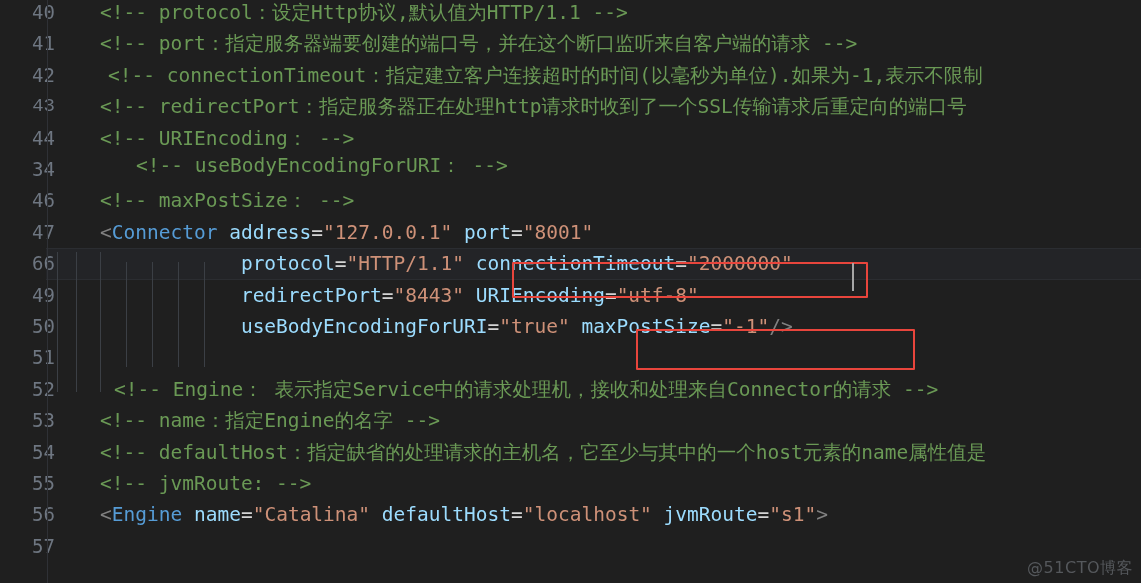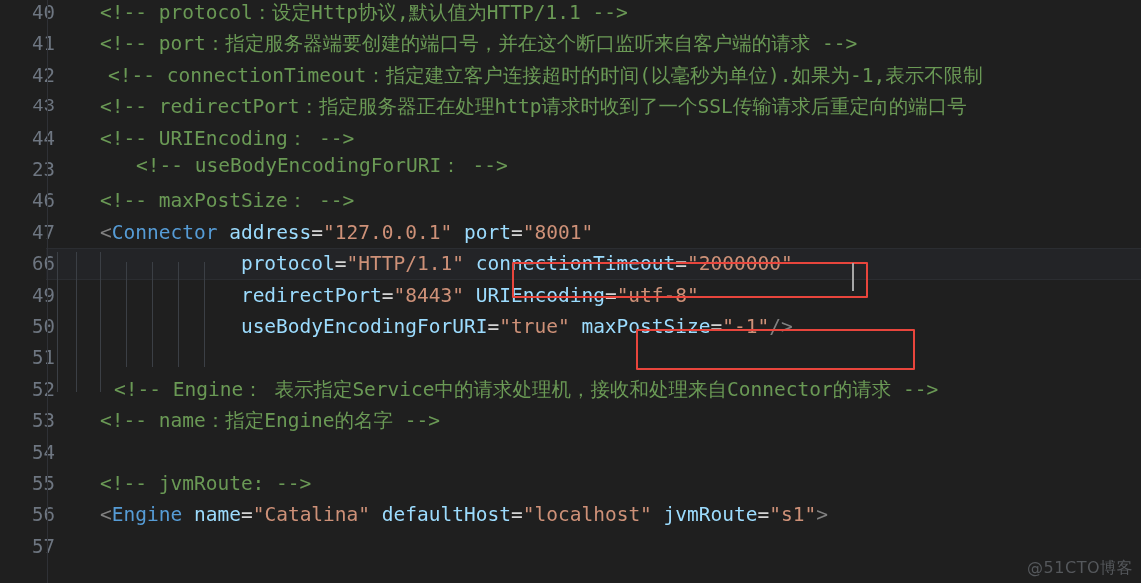--- a/index.html
+++ b/index.html
@@ -177,21 +177,21 @@
       <div class="indent-guide" style="left: 178px; top: 262px; height: 105px;"></div>
       <div class="indent-guide" style="left: 204px; top: 262px; height: 105px;"></div>
     </div>
 
   <div id="gutter">
       <div class="gutter-line" style="top: -3px;"><span class="gutter-inner">40</span></div>
       <div class="gutter-line" style="top: 28.4px;"><span class="gutter-inner">41</span></div>
       <div class="gutter-line" style="top: 59.8px;"><span class="gutter-inner">42</span></div>
       <div class="gutter-line" style="top: 91.2px; font-family: Liberation Mono, monospace;"><span class="gutter-inner">43</span></div>
       <div class="gutter-line" style="top: 122.6px;"><span class="gutter-inner">44</span></div>
-      <div class="gutter-line" style="top: 154px;"><span class="gutter-inner">23</span></div>
+      <div class="gutter-line" style="top: 154px;"><span class="gutter-inner">34</span></div>
       <div class="gutter-line" style="top: 185.4px;"><span class="gutter-inner">46</span></div>
       <div class="gutter-line" style="top: 216.8px;"><span class="gutter-inner">47</span></div>
       <div class="gutter-line" style="top: 248.2px;"><span class="gutter-inner">66</span></div>
       <div class="gutter-line" style="top: 279.6px;"><span class="gutter-inner">49</span></div>
       <div class="gutter-line" style="top: 311px;"><span class="gutter-inner">50</span></div>
       <div class="gutter-line" style="top: 342.4px;"><span class="gutter-inner">51</span></div>
       <div class="gutter-line" style="top: 373.8px;"><span class="gutter-inner">52</span></div>
       <div class="gutter-line" style="top: 405.2px; padding-left: 20px;"><span class="gutter-inner">53</span></div>
       <div class="gutter-line" style="top: 436.6px;"><span class="gutter-inner">54</span></div>
       <div class="gutter-line" style="top: 468px;"><span class="gutter-inner">55</span></div>
@@ -208,20 +208,21 @@
       <div class="code-line" style="top: 122.6px;"><span class="code-text"><span class="tok-comment">&lt;!-- URIEncoding： --&gt;</span></span></div>
       <div class="code-line" style="top: 150px; padding-left: 36px;"><span class="code-text"><span class="tok-comment">&lt;!-- useBodyEncodingForURI： --&gt;</span></span></div>
       <div class="code-line" style="top: 185.4px;"><span class="code-text"><span class="tok-comment">&lt;!-- maxPostSize： --&gt;</span></span></div>
       <div class="code-line" style="top: 216.8px;"><span class="code-text"><span class="tok-punct">&lt;</span><span class="tok-tag">Connector</span><span class="tok-plain"> </span><span class="tok-attr">address</span><span class="tok-plain">=</span><span class="tok-string">"127.0.0.1"</span><span class="tok-plain"> </span><span class="tok-attr">port</span><span class="tok-plain">=</span><span class="tok-string">"8001"</span></span></div>
       <div class="code-line" style="top: 248.2px;"><span class="code-text"><span class="tok-plain">            </span><span class="tok-attr">protocol</span><span class="tok-plain">=</span><span class="tok-string">"HTTP/1.1"</span><span class="tok-plain"> </span><span class="tok-attr">connectionTimeout</span><span class="tok-plain">=</span><span class="tok-string">"2000000"</span></span></div>
       <div class="code-line" style="top: 279.6px;"><span class="code-text"><span class="tok-plain">            </span><span class="tok-attr">redirectPort</span><span class="tok-plain">=</span><span class="tok-string">"8443"</span><span class="tok-plain"> </span><span class="tok-attr">URIEncoding</span><span class="tok-plain">=</span><span class="tok-string">"utf-8"</span></span></div>
       <div class="code-line" style="top: 311px;"><span class="code-text"><span class="tok-plain">            </span><span class="tok-attr">useBodyEncodingForURI</span><span class="tok-plain">=</span><span class="tok-string">"true"</span><span class="tok-plain"> </span><span class="tok-attr">maxPostSize</span><span class="tok-plain">=</span><span class="tok-string">"-1"</span><span class="tok-punct">/&gt;</span></span></div>
       <div class="code-line" style="top: 342.4px;"><span class="code-text"></span></div>
       <div class="code-line" style="top: 373.8px; padding-left: 14px;"><span class="code-text"><span class="tok-comment">&lt;!-- Engine： 表示指定Service中的请求处理机，接收和处理来自Connector的请求 --&gt;</span></span></div>
       <div class="code-line" style="top: 405.2px;"><span class="code-text"><span class="tok-comment">&lt;!-- name：指定Engine的名字 --&gt;</span></span></div>
+      <div class="code-line" style="top: 436.6px;"><span class="code-text"><span class="tok-comment">&lt;!-- defaultHost：指定缺省的处理请求的主机名，它至少与其中的一个host元素的name属性值是</span></span></div>
       <div class="code-line" style="top: 468px;"><span class="code-text"><span class="tok-comment">&lt;!-- jvmRoute: --&gt;</span></span></div>
       <div class="code-line" style="top: 499.4px;"><span class="code-text"><span class="tok-punct">&lt;</span><span class="tok-tag">Engine</span><span class="tok-plain"> </span><span class="tok-attr">name</span><span class="tok-plain">=</span><span class="tok-string">"Catalina"</span><span class="tok-plain"> </span><span class="tok-attr">defaultHost</span><span class="tok-plain">=</span><span class="tok-string">"localhost"</span><span class="tok-plain"> </span><span class="tok-attr">jvmRoute</span><span class="tok-plain">=</span><span class="tok-string">"s1"</span><span class="tok-punct">&gt;</span></span></div>
       <div class="code-line" style="top: 530.8px;"><span class="code-text"></span></div>
     </div>
 
   <div id="annotations">
       <div class="anno-box" style="left: 512px; top: 262px; width: 352px; height: 32px;"></div>
       <div class="anno-box" style="left: 636px; top: 329px; width: 275px; height: 37px;"></div>
     </div>
 

